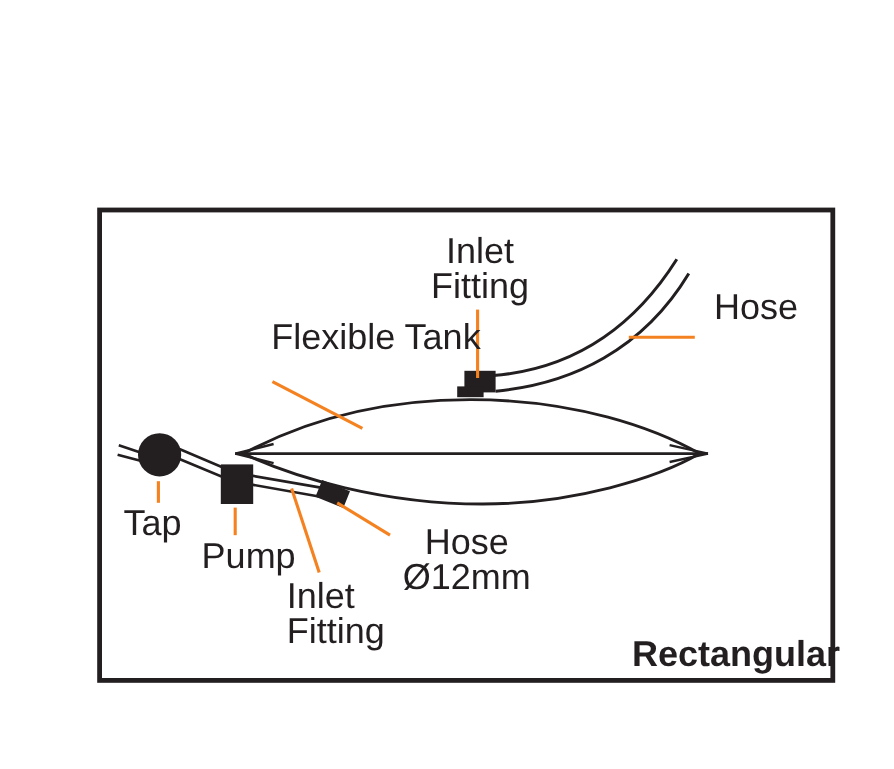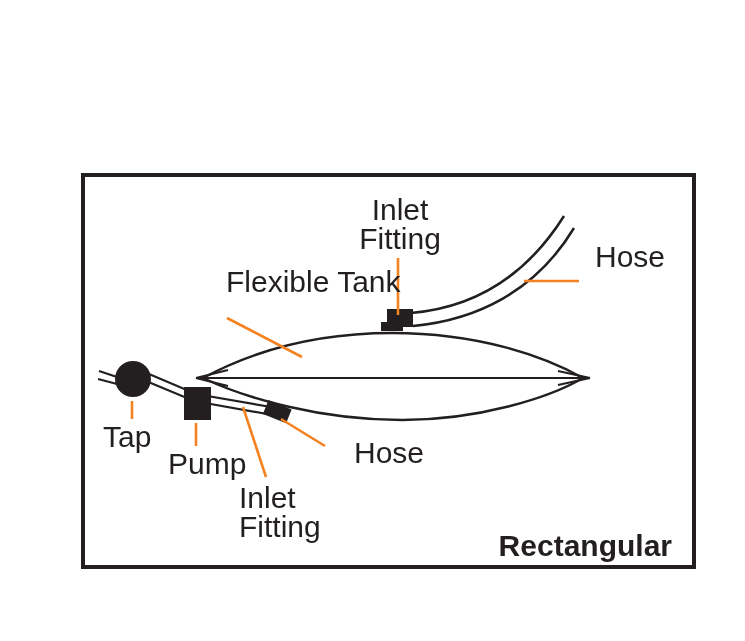--- a/index.html
+++ b/index.html
@@ -120,19 +120,20 @@
     <span>Pump</span>
   </div>
 
   <div class="label" style="left:239px; top:483px;">
     <span>Inlet</span>
     <span>Fitting</span>
   </div>
 
   <div class="label center" style="left:335px; top:438px; width:108px;">
     <span>Hose</span>
+    <span>Ø12mm</span>
   </div>
 
-  <div class="label right bold" style="left:492px; top:531px; width:180px;">
+  <div class="label right bold" style="left:520px; top:531px; width:180px;">
     <span>Rectangular</span>
   </div>
 
 </div>
 
 </body></html>

